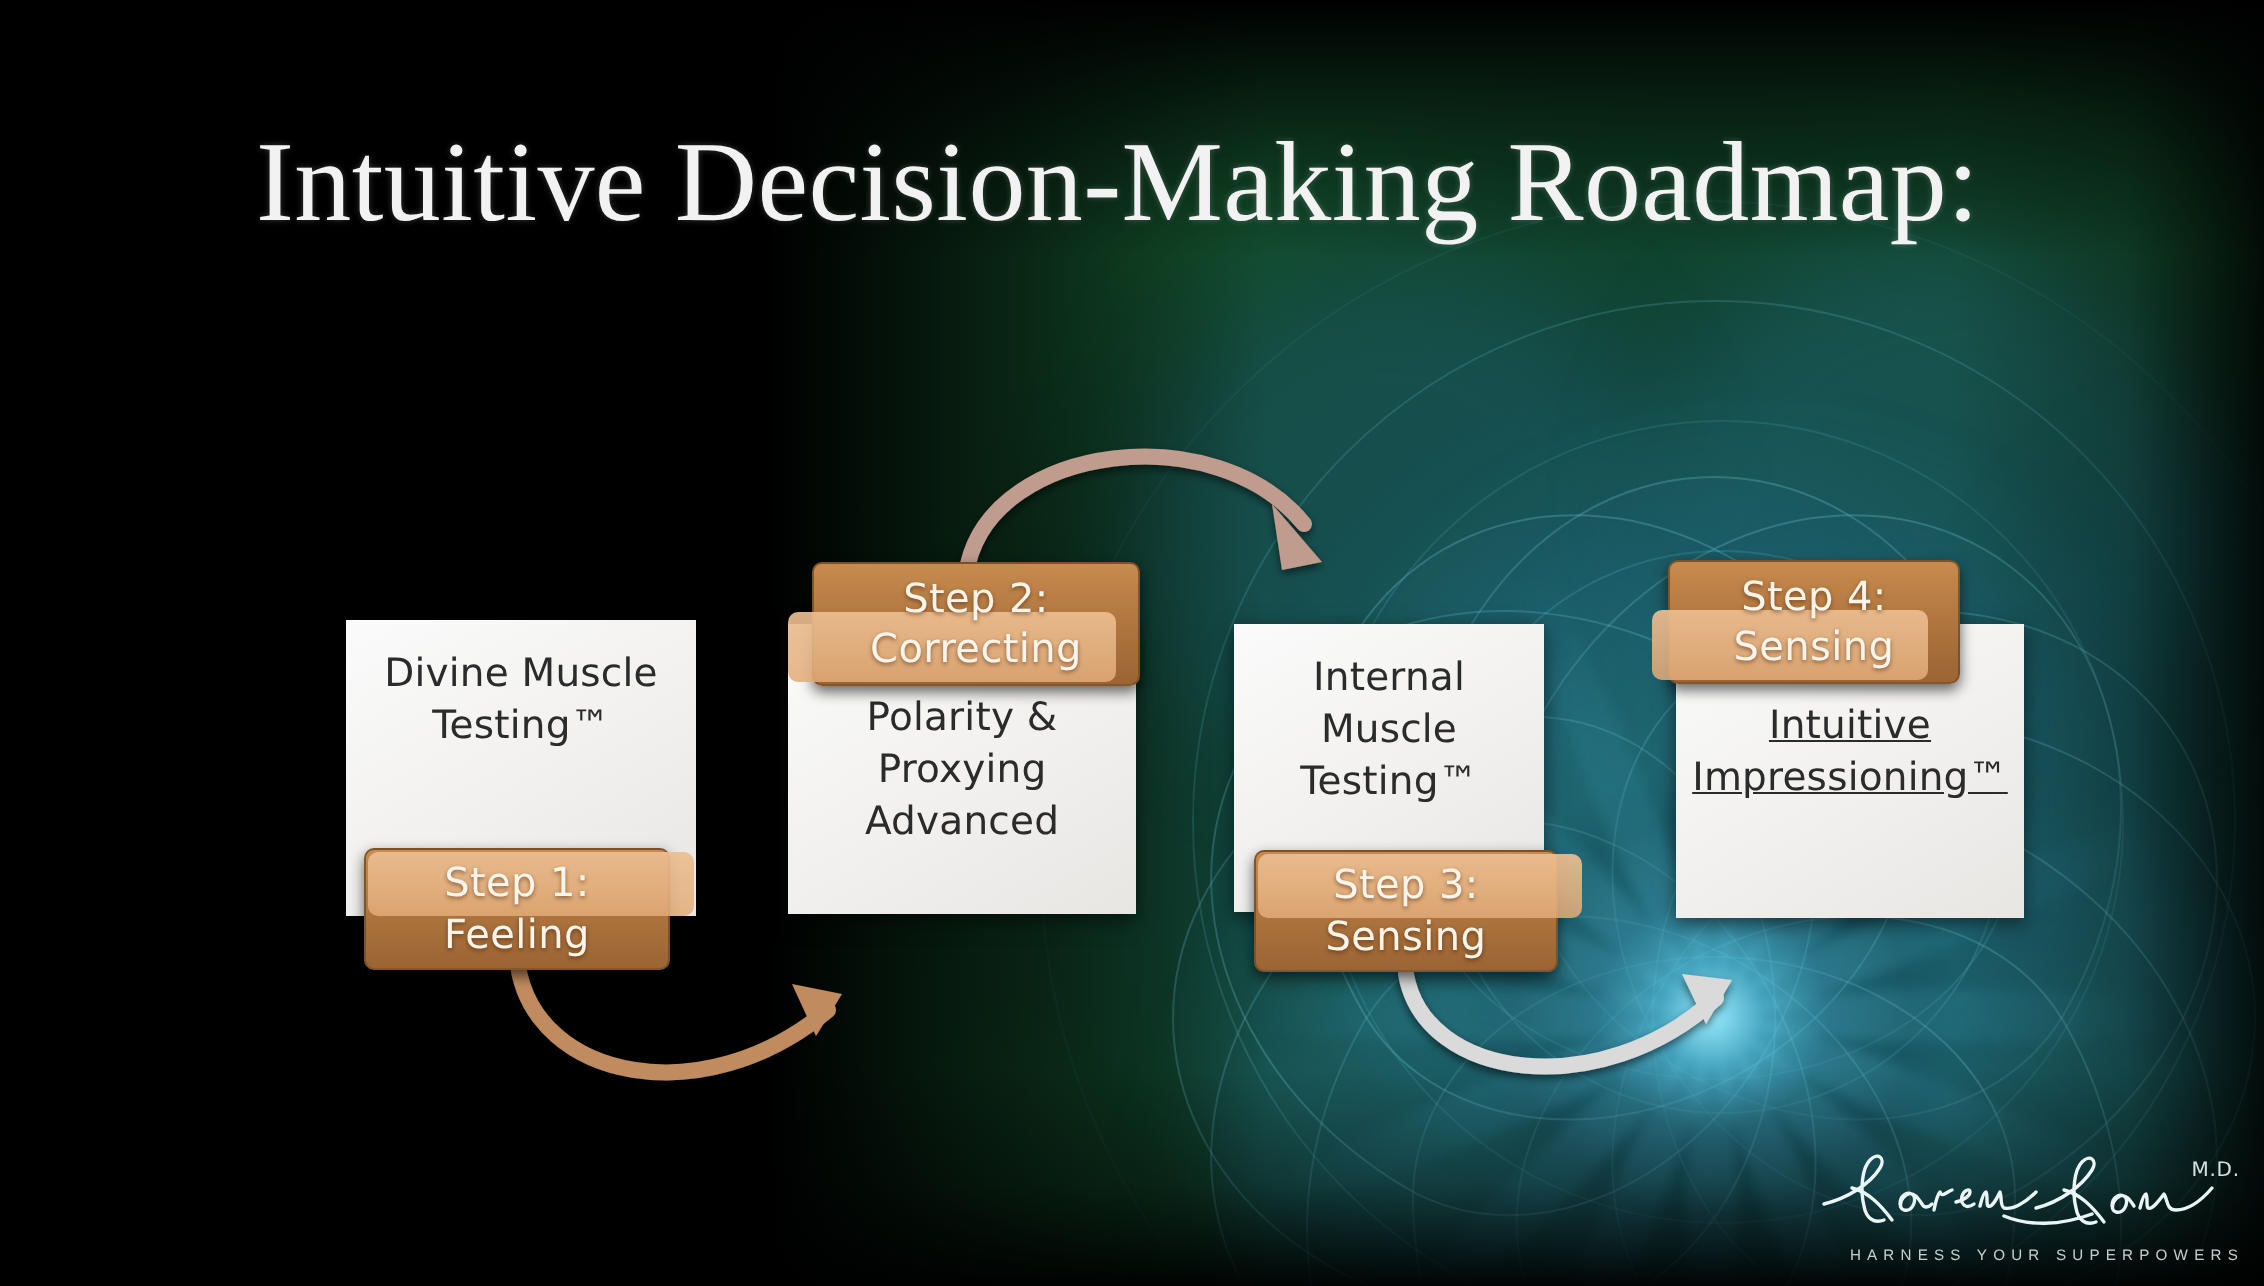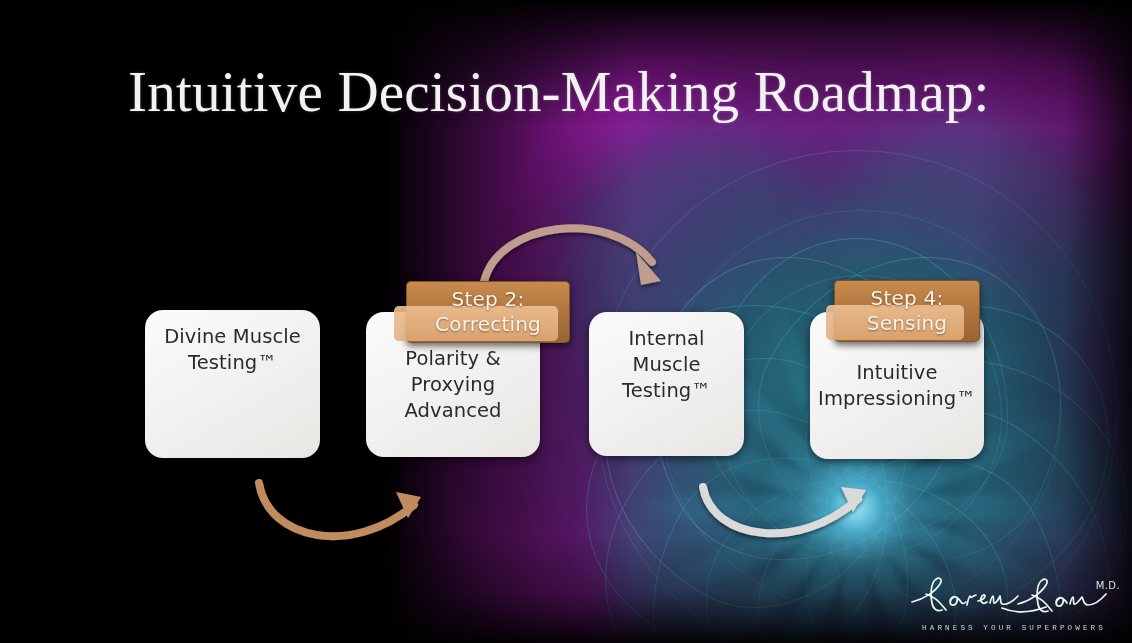--- a/index.html
+++ b/index.html
@@ -11,21 +11,21 @@
     width: 1132px;
     height: 643px;
     overflow: hidden;
     font-family: "DejaVu Sans", sans-serif;
   }
 
   #slide {
     position: relative;
     width: 1132px;
     height: 643px;
-    background: #a21caf;
+    background: #14532d;
     overflow: hidden;
   }
 
   
   .bg-layer {
     position: absolute;
     inset: 0;
     pointer-events: none;
   }
 
@@ -146,24 +146,25 @@
   
   #arrows {
     position: absolute;
     inset: 0;
     pointer-events: none;
   }
 
   
   .card {
     position: absolute;
-    border-radius: 18px;
+    border-radius: 0;
     background: linear-gradient(150deg, #fbfbfb 0%, #f1f0ee 55%, #e8e6e3 100%);
     box-shadow: 0 3px 9px rgba(0,0,0,0.55);
     box-sizing: border-box;
+    margin-left: 28px;
   }
   .card-text {
     position: absolute;
     left: 8px;
     right: 8px;
     top: 14px;
     text-align: center;
     font-family: "DejaVu Sans", sans-serif;
     font-size: 19.5px;
     line-height: 1.34;
@@ -216,22 +217,22 @@
     left: 906px;
     top: 572px;
     width: 216px;
     height: 62px;
   }
   #logo-tag {
     position: absolute;
     left: 0;
     right: 0;
     bottom: 2px;
-    text-align: center;
-    font-family: Liberation Mono, monospace;
+    text-align: right;
+    font-family: Liberation Sans, sans-serif;
     font-size: 7.6px;
     letter-spacing: 3.1px;
     color: rgba(228,240,240,0.85);
     white-space: nowrap;
   }
   #logo-md {
     position: absolute;
     right: 2px;
     top: 8px;
     font-family: "DejaVu Sans", sans-serif;
@@ -325,39 +326,55 @@
 
     <g filter="url(#arrShadow)">
       <path d="M 703,487 C 712,540 800,552 858,499" fill="none" stroke="#dadada" stroke-width="8" stroke-linecap="round"></path>
       <path d="M 841,487 L 866,490 L 853,512 Z" fill="#dadada"></path>
     </g>
   </svg>
 
   <div class="card" style="left:145px; top:310px; width:175px; height:148px;">
     <div class="card-text">Divine Muscle<br>Testing™</div>
   </div>
+  <div class="badge" style="left:182px; top:424px; width:153px; height:61px;">
+    <div class="b-base"></div>
+    <div class="b-sheen sheen-tr"></div>
+    <div class="b-label">
+      <span>Step 1:</span>
+      <span>Feeling</span>
+    </div>
+  </div>
 
   <div class="card" style="left:366px; top:312px; width:174px; height:145px;">
     <div class="card-text" style="top:34px;">Polarity &amp;<br>Proxying<br>Advanced</div>
   </div>
   <div class="badge" style="left:406px; top:281px; width:164px; height:62px;">
     <div class="b-base"></div>
     <div class="b-sheen sheen-bl"></div>
     <div class="b-label">
       <span>Step 2:</span>
       <span>Correcting</span>
     </div>
   </div>
 
   <div class="card" style="left:589px; top:312px; width:155px; height:144px;">
     <div class="card-text">Internal Muscle<br>Testing™</div>
   </div>
+  <div class="badge" style="left:627px; top:425px; width:152px; height:61px;">
+    <div class="b-base"></div>
+    <div class="b-sheen sheen-tr"></div>
+    <div class="b-label">
+      <span>Step 3:</span>
+      <span>Sensing</span>
+    </div>
+  </div>
 
   <div class="card" style="left:810px; top:312px; width:174px; height:147px;">
-    <div class="card-text" style="top:48px;">Intuitive<br>Impressioning™</div>
+    <div class="card-text" style="top:38px;text-decoration:underline;">Intuitive<br>Impressioning™</div>
   </div>
   <div class="badge" style="left:834px; top:280px; width:146px; height:62px;">
     <div class="b-base"></div>
     <div class="b-sheen sheen-bl" style="left:-8px; right:16px;"></div>
     <div class="b-label">
       <span>Step 4:</span>
       <span>Sensing</span>
     </div>
   </div>
 

